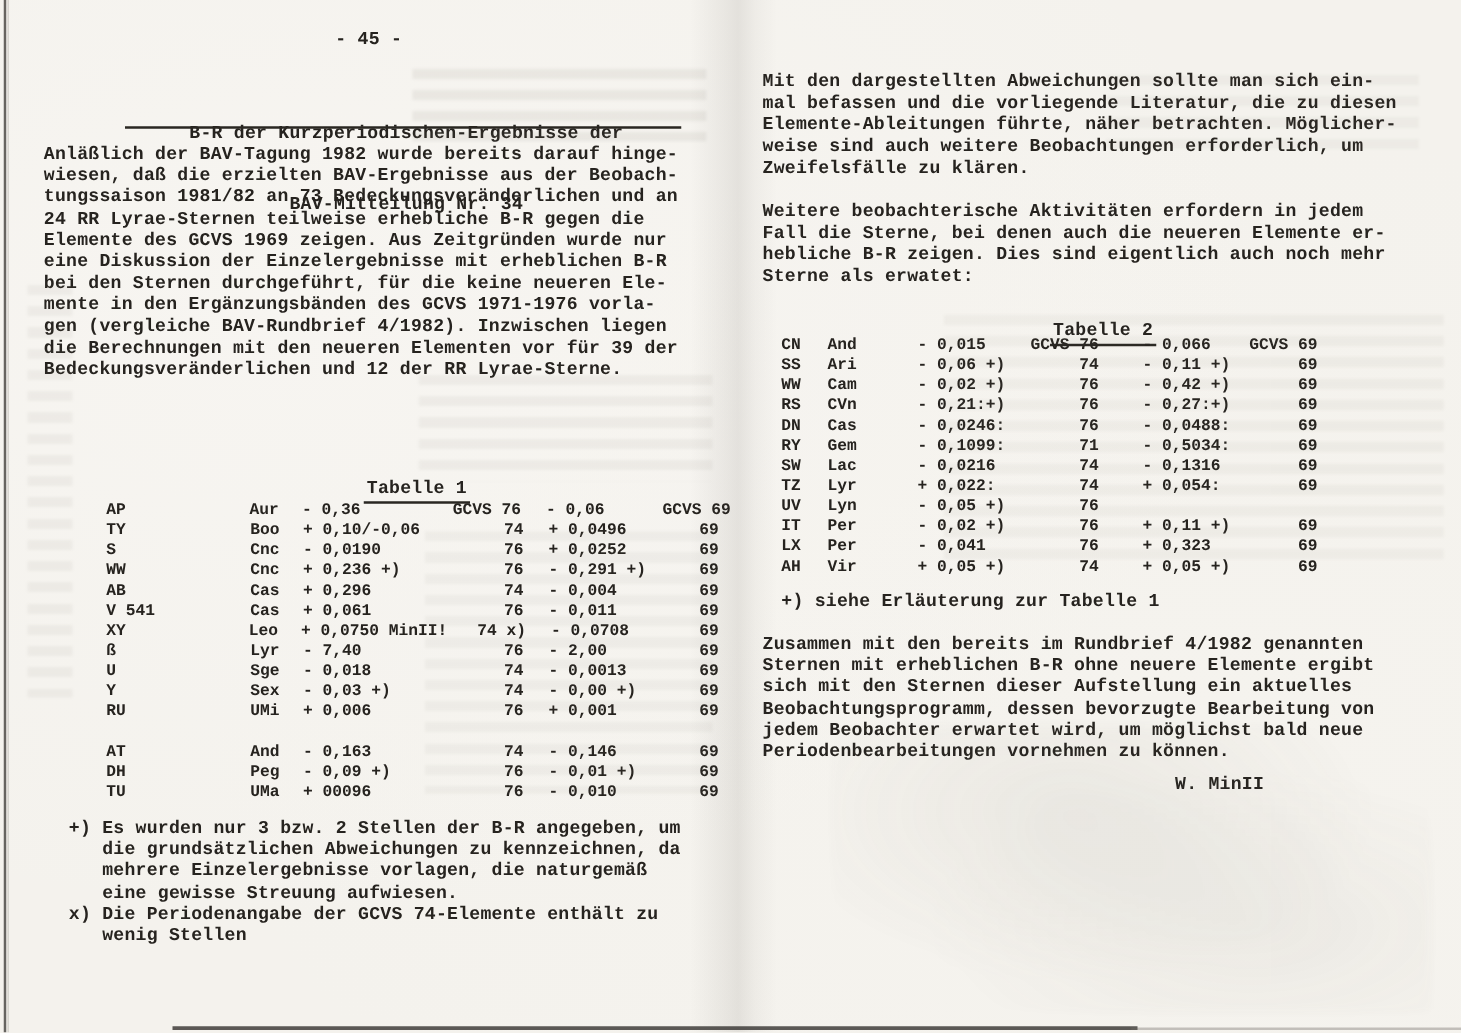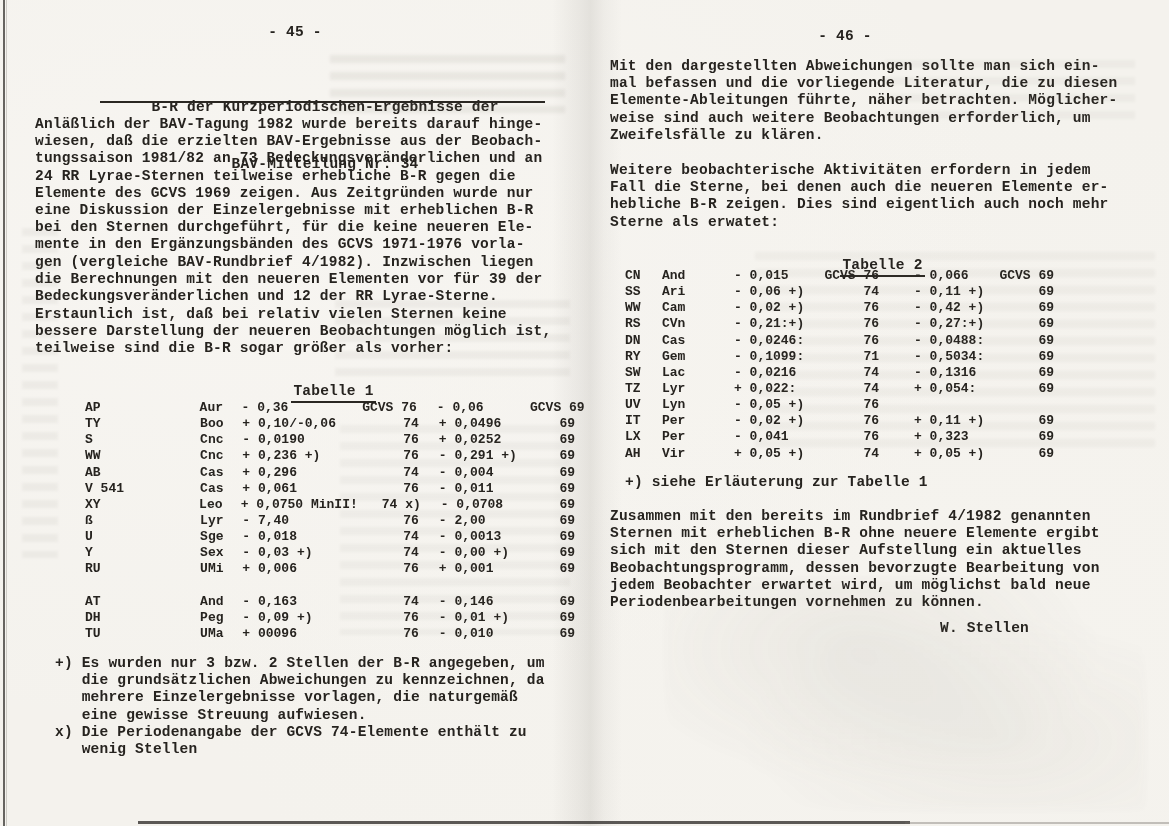--- a/index.html
+++ b/index.html
@@ -74,23 +74,20 @@
 tungssaison 1981/82 an 73 Bedeckungsveränderlichen und an
 24 RR Lyrae-Sternen teilweise erhebliche B-R gegen die
 Elemente des GCVS 1969 zeigen. Aus Zeitgründen wurde nur
 eine Diskussion der Einzelergebnisse mit erheblichen B-R
 bei den Sternen durchgeführt, für die keine neueren Ele-
 mente in den Ergänzungsbänden des GCVS 1971-1976 vorla-
 gen (vergleiche BAV-Rundbrief 4/1982). Inzwischen liegen
 die Berechnungen mit den neueren Elementen vor für 39 der
 Bedeckungsveränderlichen und 12 der RR Lyrae-Sterne.</div>
 
-    <div class="txt" style="left:35px;top:306px;">Erstaunlich ist, daß bei relativ vielen Sternen keine
-bessere Darstellung der neueren Beobachtungen möglich ist,
-teilweise sind die B-R sogar größer als vorher:</div>
 
     <div class="txt" style="left:238px;top:366px;text-align:right;">
       <span class="theading">Tabelle 1</span>
     </div>
 
     <div class="dtable t1" style="left:85px;top:400px;width:490px;">
 
         <div class="trow">
           <span class="c c0">AP</span>
           <span class="c c1">Aur</span>
@@ -235,21 +232,20 @@
    wenig Stellen</div>
 
     <div class="ghost" style="left:330px;top:55px;width:235px;height:58px;opacity:.5;"></div>
     <div class="ghost" style="left:22px;top:228px;width:36px;height:330px;opacity:.35;"></div>
     <div class="ghost" style="left:335px;top:300px;width:235px;height:85px;opacity:.35;"></div>
     <div class="ghost" style="left:340px;top:425px;width:230px;height:210px;opacity:.3;"></div>
   </div>
 
   <div class="page page-right">
 
-    <div class="txt pagenum" style="left:0px;top:28px;width:520px;">- 46 -</div>
 
     <div class="txt" style="left:25px;top:58px;">Mit den dargestellten Abweichungen sollte man sich ein-
 mal befassen und die vorliegende Literatur, die zu diesen
 Elemente-Ableitungen führte, näher betrachten. Möglicher-
 weise sind auch weitere Beobachtungen erforderlich, um
 Zweifelsfälle zu klären.</div>
 
     <div class="txt" style="left:25px;top:162px;">Weitere beobachterische Aktivitäten erfordern in jedem
 Fall die Sterne, bei denen auch die neueren Elemente er-
 hebliche B-R zeigen. Dies sind eigentlich auch noch mehr
@@ -372,21 +368,21 @@
 
     <div class="txt" style="left:40px;top:474px;">+) siehe Erläuterung zur Tabelle 1</div>
 
     <div class="txt" style="left:25px;top:508px;">Zusammen mit den bereits im Rundbrief 4/1982 genannten
 Sternen mit erheblichen B-R ohne neuere Elemente ergibt
 sich mit den Sternen dieser Aufstellung ein aktuelles
 Beobachtungsprogramm, dessen bevorzugte Bearbeitung von
 jedem Beobachter erwartet wird, um möglichst bald neue
 Periodenbearbeitungen vornehmen zu können.</div>
 
-    <div class="txt" style="left:355px;top:620px;">W. Stellen</div>
+    <div class="txt" style="left:355px;top:620px;">W. MinII</div>
 
     <div class="ghost" style="left:300px;top:60px;width:250px;height:60px;opacity:.3;"></div>
     <div class="ghost" style="left:170px;top:252px;width:400px;height:200px;opacity:.28;"></div>
     <div class="blotch" style="left:80px;top:580px;width:480px;height:230px;opacity:.8;"></div>
   </div>
 
   <div class="gutter"></div>
   <div class="edge-left"></div>
   <div class="edge-left2"></div>
   <div class="edge-bottom"></div>

